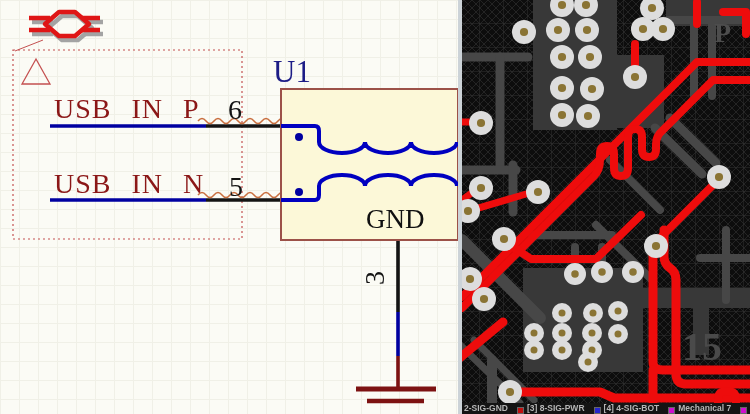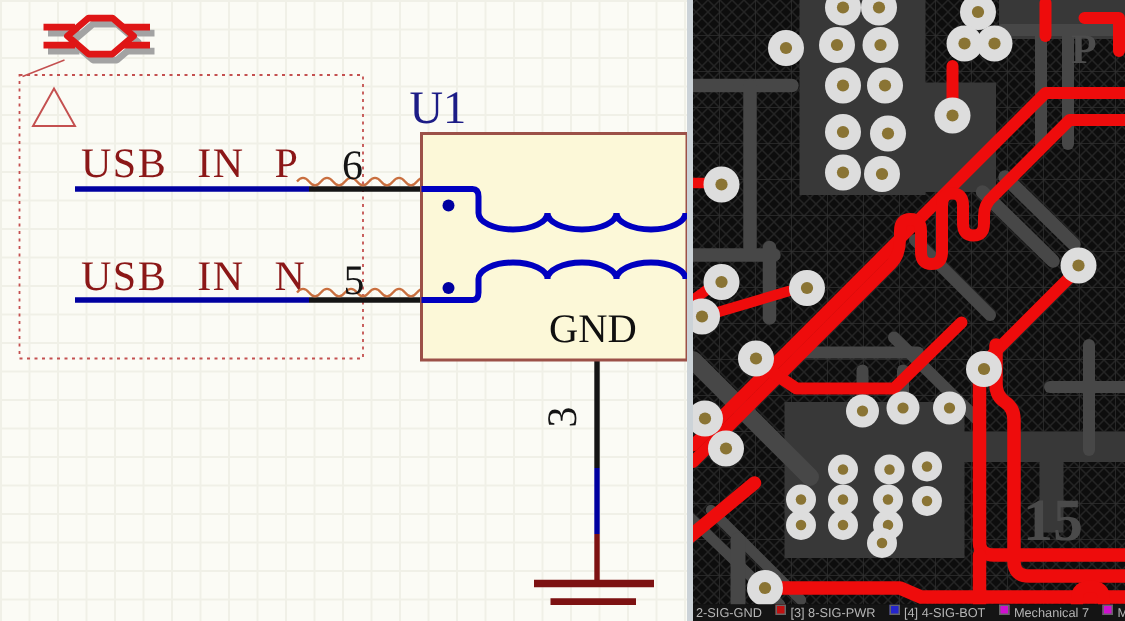--- a/index.html
+++ b/index.html
@@ -19,21 +19,21 @@
   #splitter{width:4px;height:414px;flex:0 0 auto;background:#ccd3d8;}
   
   #pcb-panel{position:relative;width:288px;height:414px;flex:0 0 auto;background:#0d0d0d;overflow:hidden;}
   #pcb-svg{position:absolute;left:0;top:0;}
   #layer-tab-bar{
     position:absolute;left:0;bottom:0;width:288px;height:11px;
     background:#141414;display:flex;align-items:center;gap:9px;
     font-size:8.5px;line-height:11px;color:#b5b5b5;white-space:nowrap;
     padding-left:2px;box-sizing:border-box;overflow:hidden;
   }
-  .layer-tab{display:flex;align-items:flex-start;gap:3px;flex:0 0 auto;}
+  .layer-tab{display:flex;align-items:flex-end;gap:3px;flex:0 0 auto;font-weight:bold;}
   .layer-swatch{width:7px;height:7px;border:1px solid #666;box-sizing:border-box;flex:0 0 auto;}
   .serif-text{font-family:"Liberation Serif",serif;}
 </style>
 </head>
 <body>
 
 <div id="app">
 
   <div id="schematic-panel">
     <svg id="schematic-svg" width="458" height="414" viewBox="0 0 458 414">

